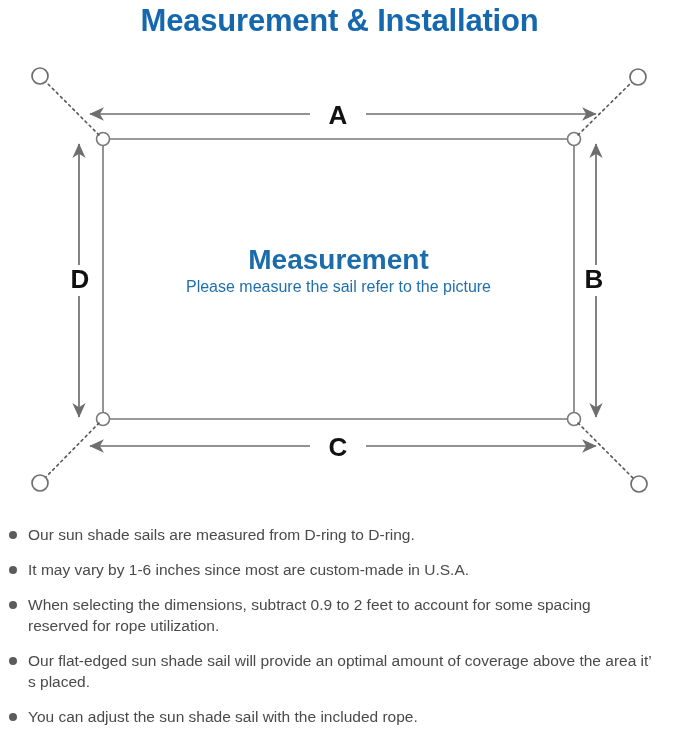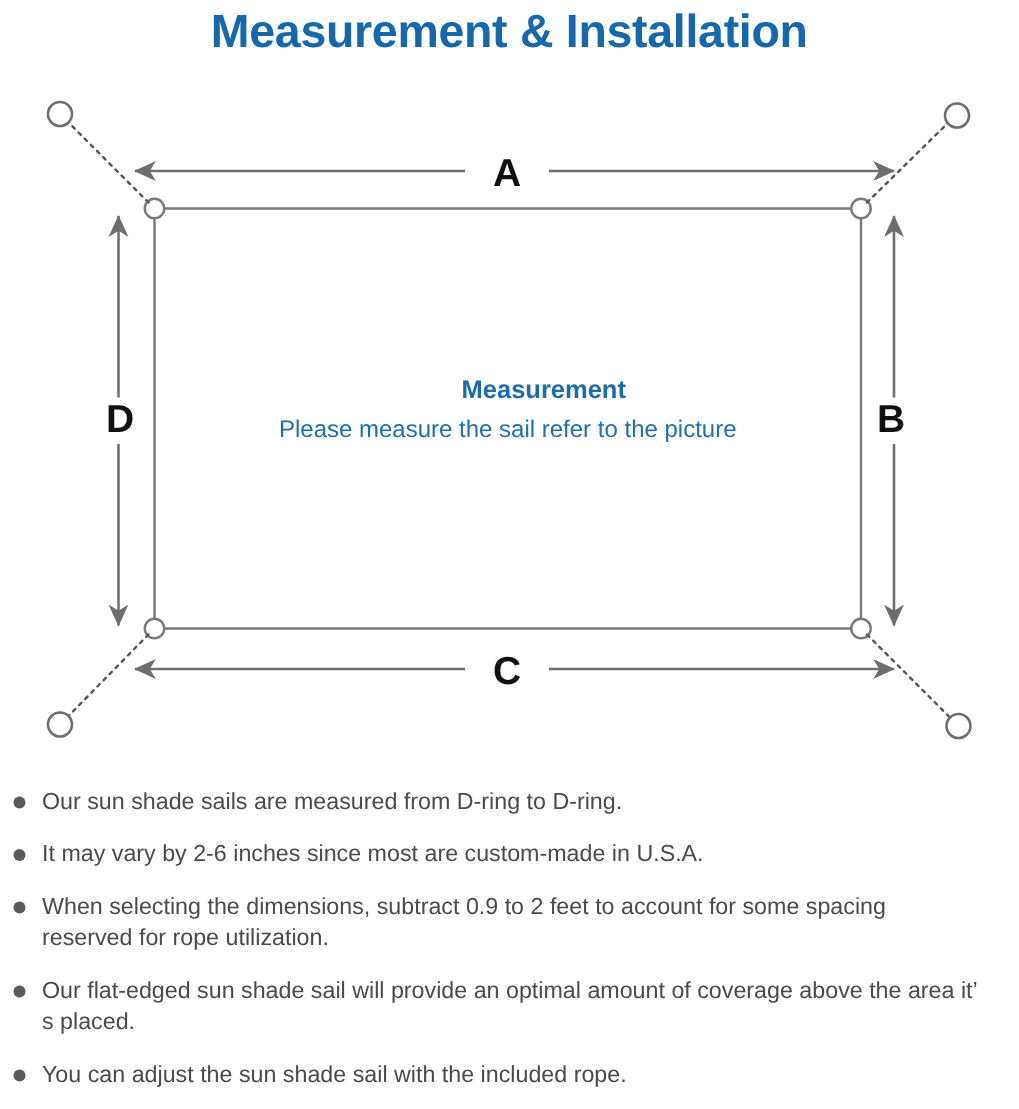--- a/index.html
+++ b/index.html
@@ -46,25 +46,24 @@
     height: 470px;
   }
   .diagram svg { display: block; }
 
   .sail-label-main {
     position: absolute;
     left: 103px;
     top: 200px;
     width: 471px;
     text-align: center;
-    font-size: 17px;
+    font-size: 28px;
     font-weight: bold;
     color: #1b6cab;
     line-height: 32px;
-    margin-left: 24px;
   }
   .sail-label-sub {
     position: absolute;
     left: 103px;
     top: 233px;
     width: 471px;
     text-align: center;
     font-size: 16px;
     font-weight: normal;
     color: #1f6fae;
@@ -166,21 +165,21 @@
     <div class="dim-label dim-d">D</div>
   </div>
 
   <div class="notes">
     <div class="note-item">
       <span class="note-bullet"></span>
       <span>Our sun shade sails are measured from D-ring to D-ring.</span>
     </div>
     <div class="note-item">
       <span class="note-bullet"></span>
-      <span>It may vary by 2-6 inches since most are custom-made in U.S.A.</span>
+      <span>It may vary by 1-6 inches since most are custom-made in U.S.A.</span>
     </div>
     <div class="note-item">
       <span class="note-bullet"></span>
       <span>When selecting the dimensions, subtract 0.9 to 2 feet to account for some spacing reserved for rope utilization.</span>
     </div>
     <div class="note-item">
       <span class="note-bullet"></span>
       <span>Our flat-edged sun shade sail will provide an optimal amount of coverage above the area it’ s placed.</span>
     </div>
     <div class="note-item">

